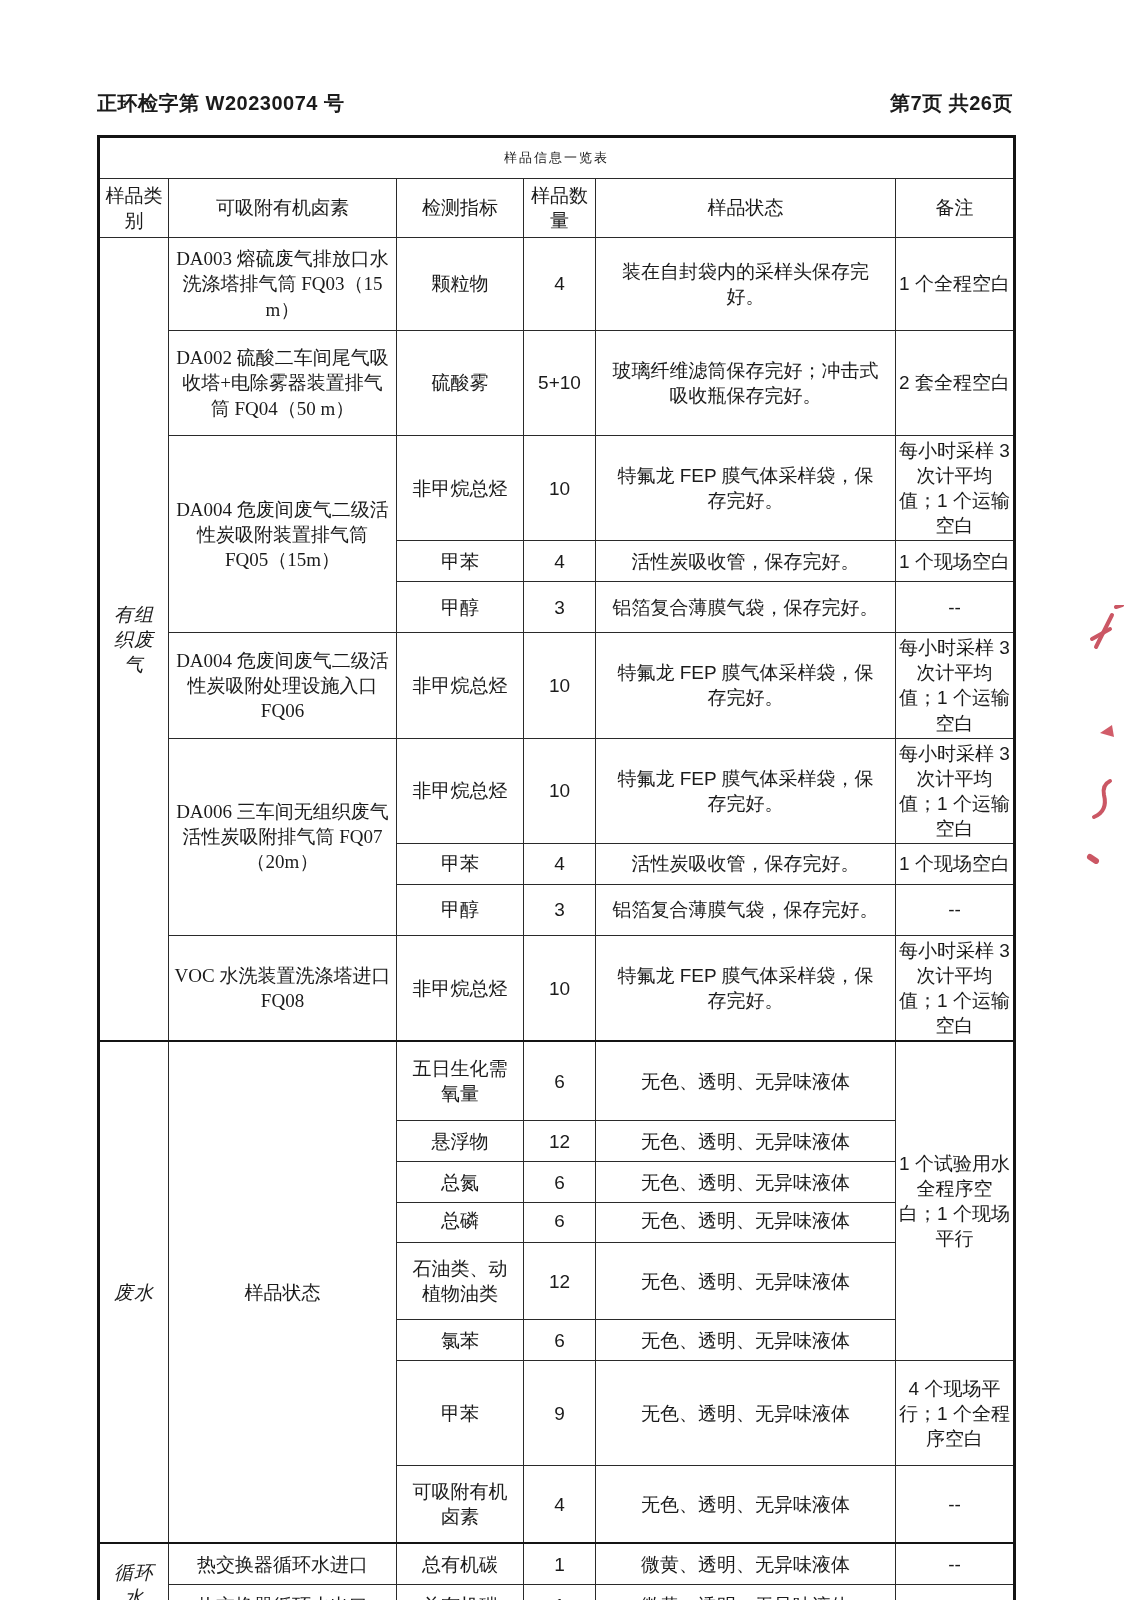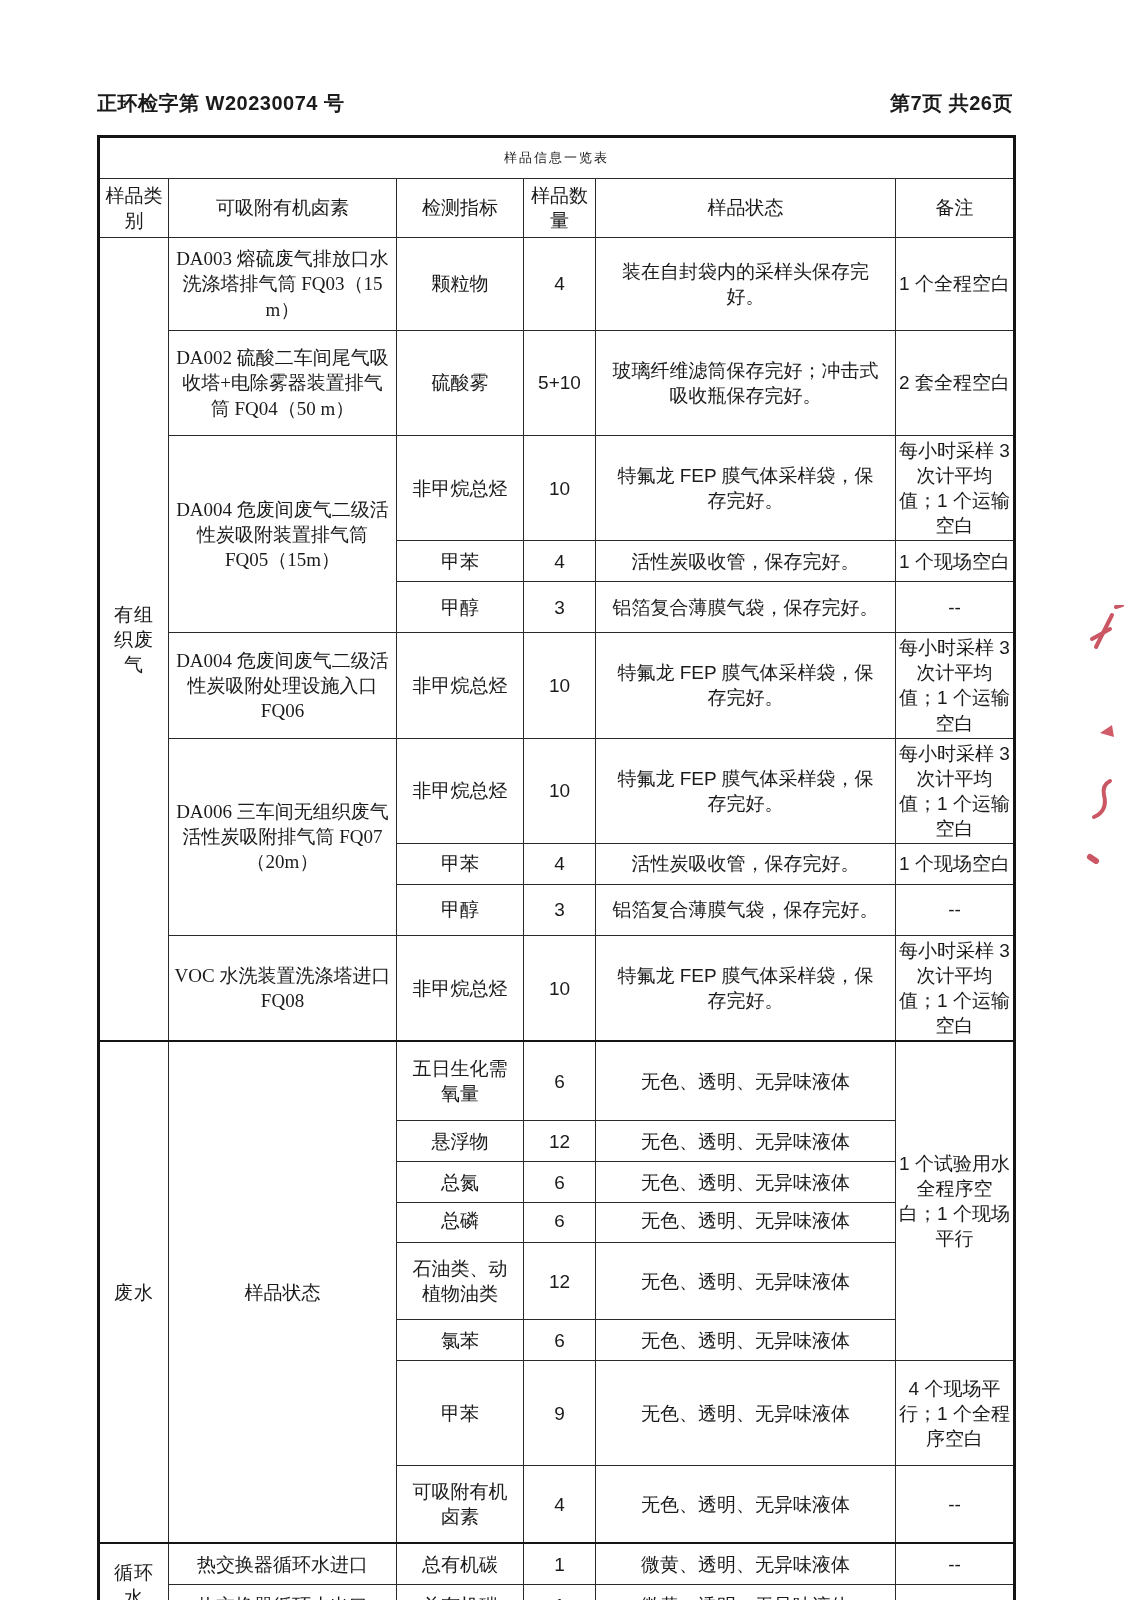--- a/index.html
+++ b/index.html
@@ -29,21 +29,21 @@
     overflow:hidden;
   }
   .col-cat{width:70px;}
   .col-point{width:228px;}
   .col-ind{width:127px;}
   .col-qty{width:72px;}
   .col-status{width:300px;}
   .col-remark{width:119px;}
   .title-row td{height:36px;font-size:13px;letter-spacing:2px;border-bottom:1px solid #2a2a2a;}
   .head-row th{height:54px;font-size:19px;}
-  td.cat-cell{padding:2px 14px;letter-spacing:1px;}
+  td.cat-cell{padding:2px 14px;letter-spacing:1px;font-style:italic;}
   td.point-cell{padding:2px 4px;font-family:Liberation Serif, serif;}
   td.ind-cell{padding:2px 10px;}
   td.status-cell{padding:2px 12px;}
   td.remark-cell{text-align:center;padding:2px 2px;}
   td.remark-cell.center{text-align:center;}
   tr.sec-top td{border-top:2px solid #141414;}
   
   tr.h90 td{height:88px;} tr.h100 td{height:100px;} tr.h84 td{height:84px;}
   tr.h38 td{height:36px;} tr.h48 td{height:46px;text-align:center;} tr.h86 td{height:84px;}
   tr.h76 td{height:74px;} tr.h37 td{height:35px;font-family:Liberation Mono, monospace;} tr.h74 td{height:72px;}

